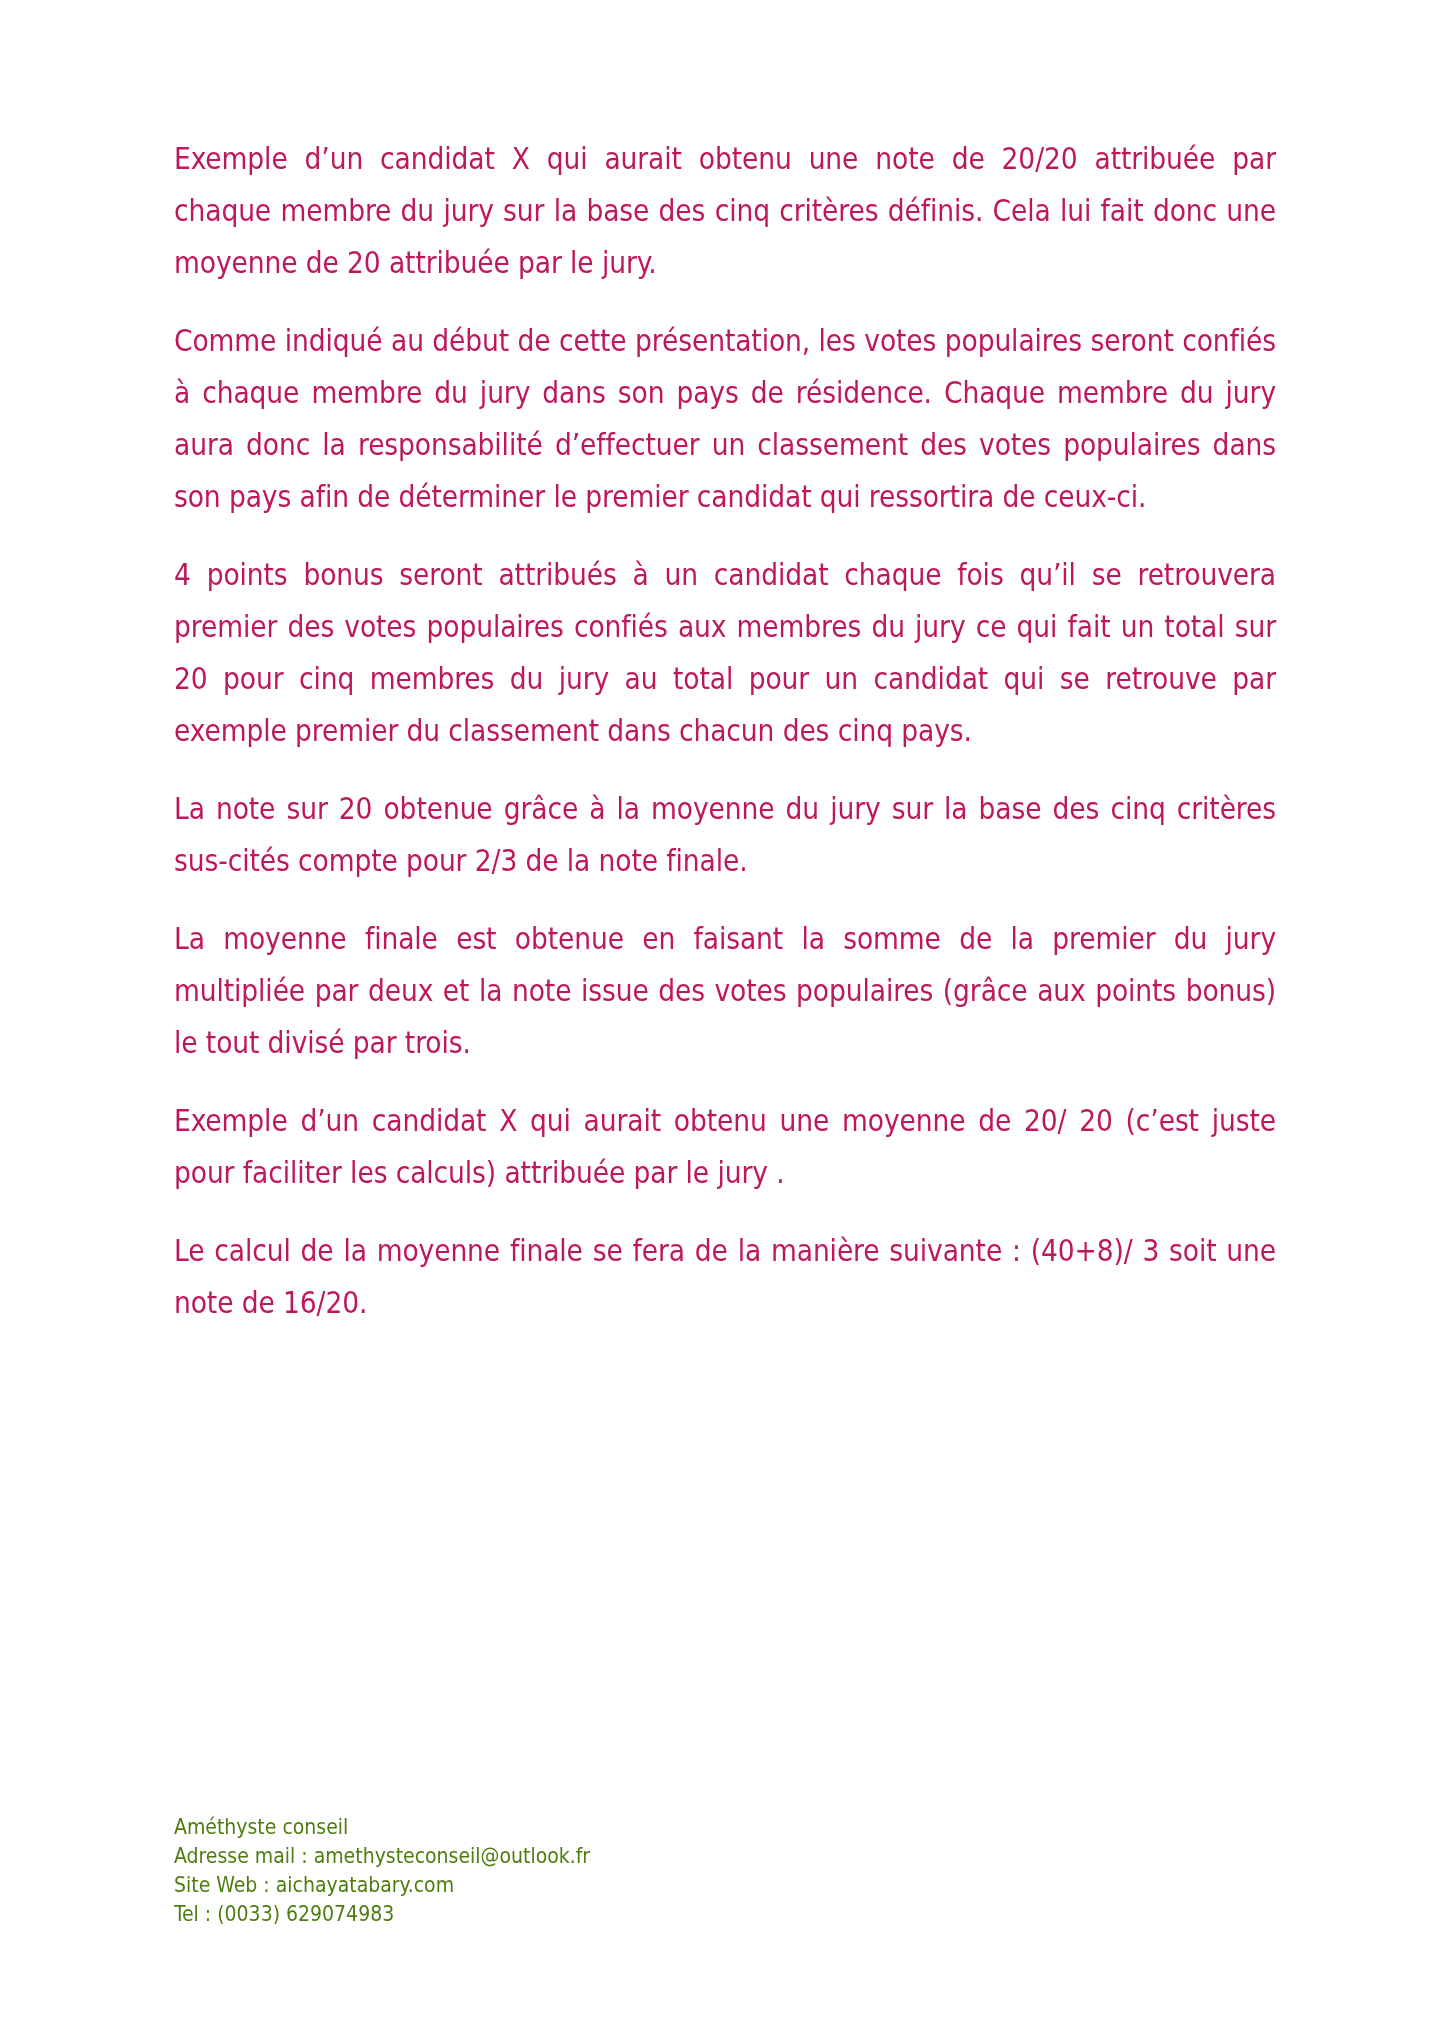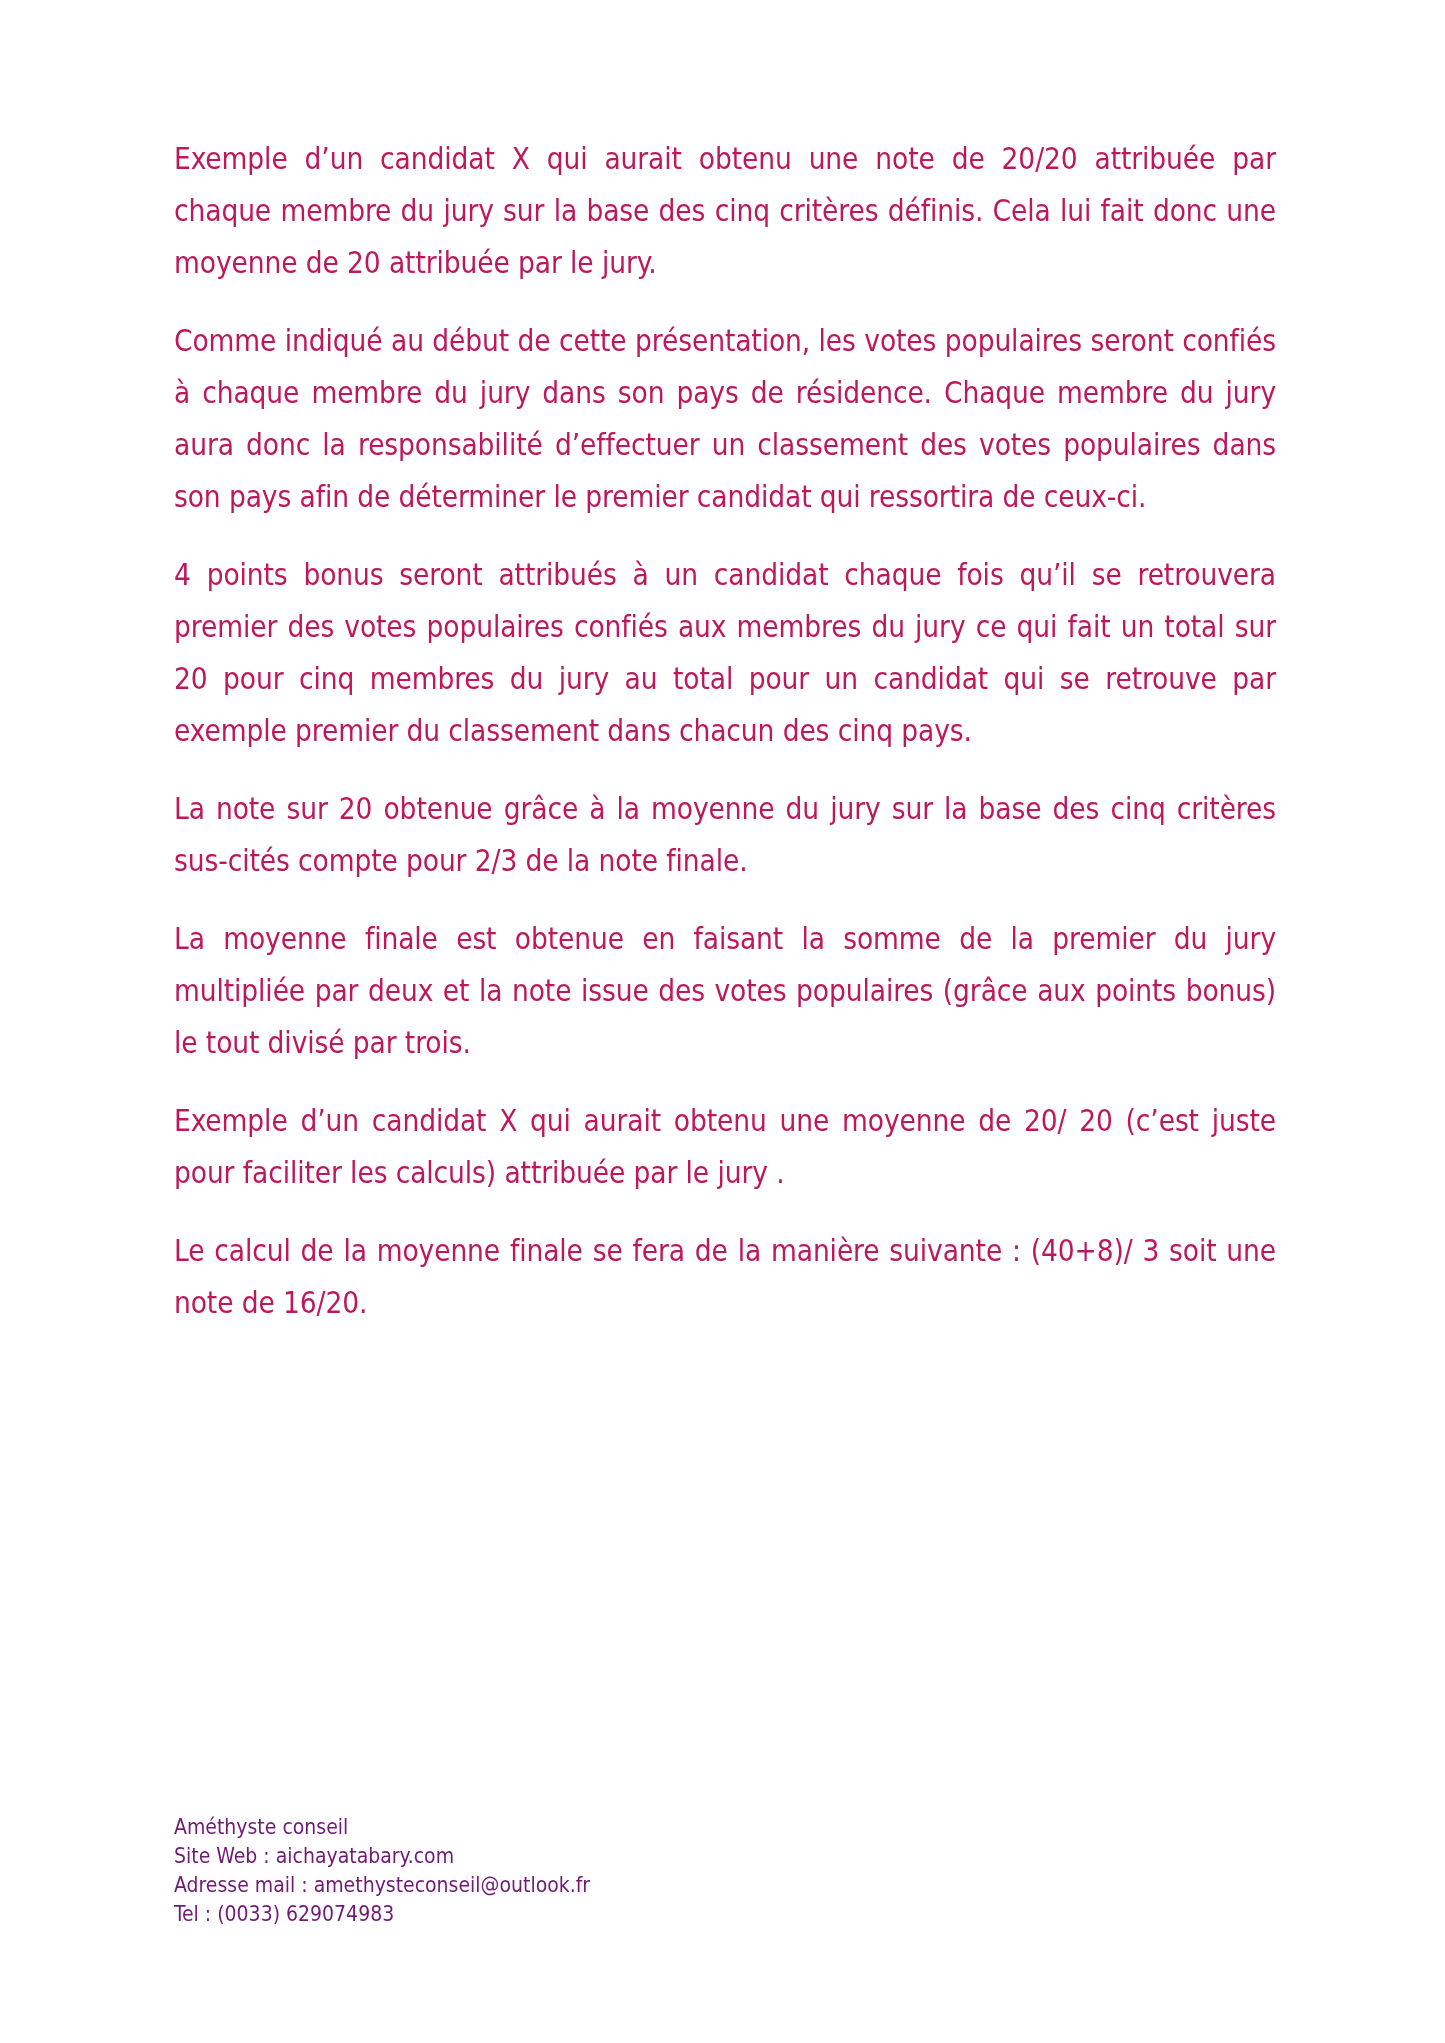--- a/index.html
+++ b/index.html
@@ -39,21 +39,21 @@
     margin-bottom: 0;
   }
   .footer {
     position: absolute;
     left: 174px;
     top: 1813px;
     width: 900px;
     font-family: "DejaVu Sans", "Liberation Sans", sans-serif;
     font-size: 21px;
     line-height: 29px;
-    color: #701a75;
+    color: #4d7c0f;
     text-align: left;
     font-stretch: condensed;
   }
   .footer-line {
     display: block;
     white-space: pre;
   }
 </style>
 </head>
 <body>
@@ -75,18 +75,18 @@
     <p class="para">Exemple d’un candidat X qui aurait obtenu une moyenne de 20/ 20 (c’est juste pour faciliter les calculs) attribuée par le jury .</p>
 
 
     <p class="para">Le calcul de la moyenne finale se fera de la manière suivante : (40+8)/ 3  soit  une note de 16/20.</p>
 
 
   </div>
 
   <div class="footer">
     <span class="footer-line">Améthyste conseil</span>
+    <span class="footer-line">Adresse mail : amethysteconseil@outlook.fr</span>
     <span class="footer-line">Site Web : aichayatabary.com</span>
-    <span class="footer-line">Adresse mail : amethysteconseil@outlook.fr</span>
     <span class="footer-line">Tel : (0033) 629074983</span>
   </div>
 
 </div>
 
 </body></html>

